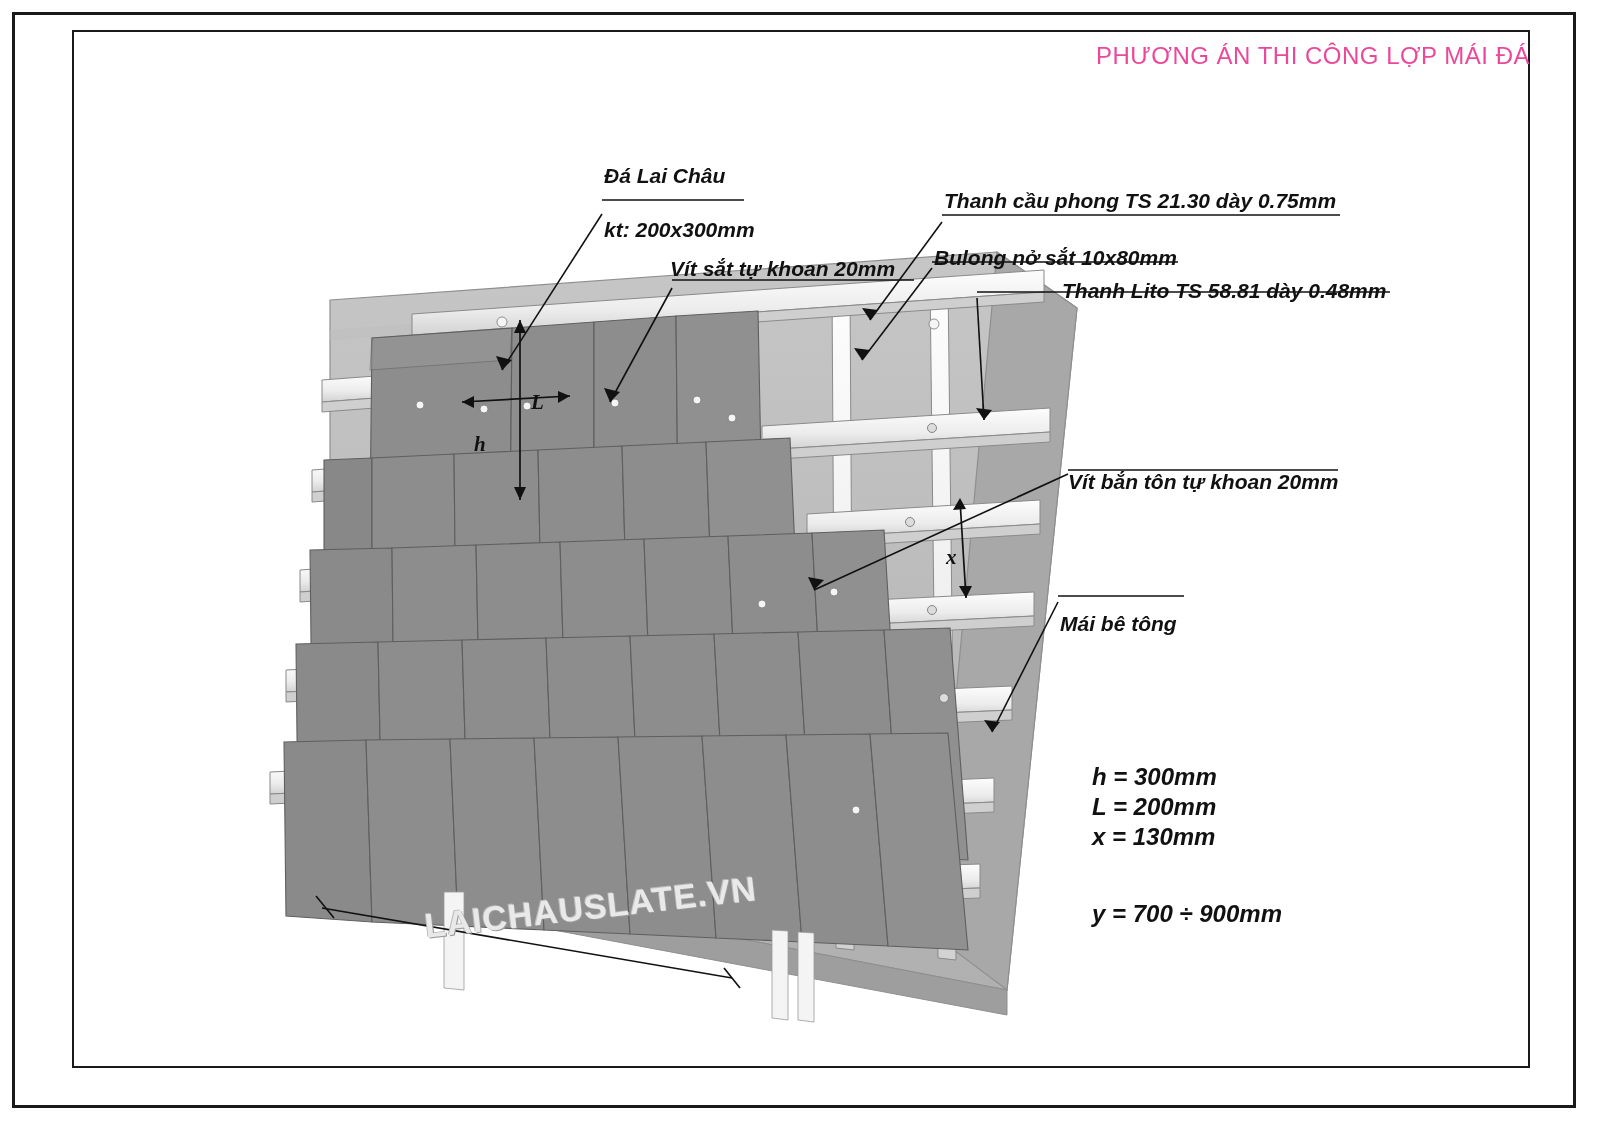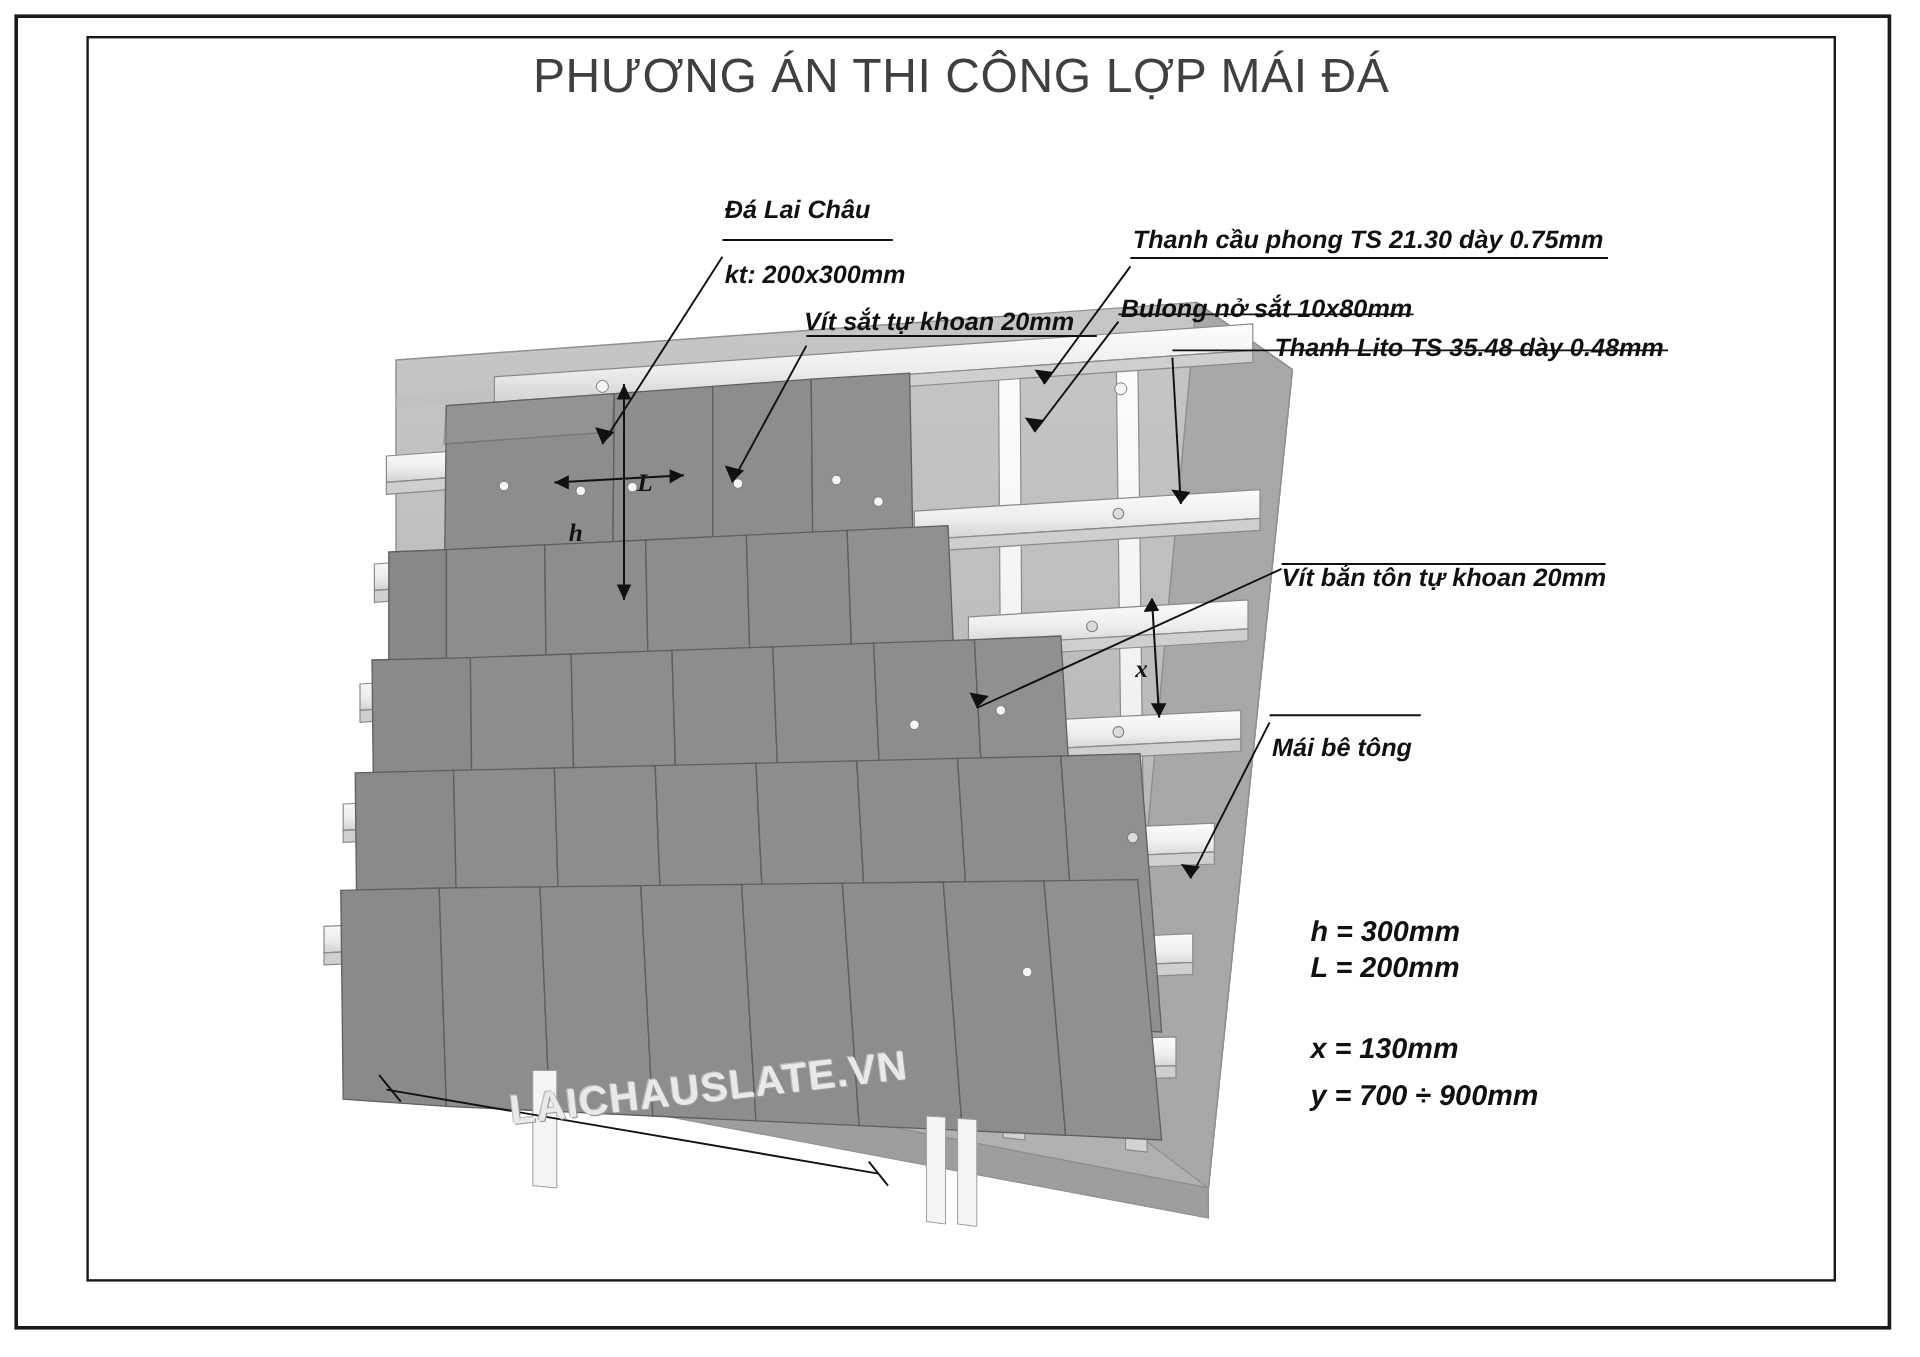--- a/index.html
+++ b/index.html
@@ -38,24 +38,24 @@
     border: 2px solid #1a1a1a;
     box-sizing: border-box;
     background: #ffffff;
   }
   
   .title {
     position: absolute;
     left: 72px;
     top: 42px;
     width: 1458px;
-    text-align: center;
-    font-size: 40px;
+    text-align: right;
+    font-size: 24px;
     letter-spacing: 0.5px;
-    color: #404040;
+    color: #ec4899;
     font-family: "Liberation Sans", sans-serif;
   }
 
   
   #drawing {
     position: absolute;
     left: 72px;
     top: 30px;
     width: 1458px;
     height: 1038px;
@@ -313,30 +313,30 @@
 
   <div class="lbl" style="left:604px; top:164px;">Đá Lai Châu</div>
   <div class="lbl" style="left:604px; top:196px;margin-top:22px;">kt: 200x300mm</div>
 
   <div class="lbl" style="left:670px; top:257px;">Vít sắt tự khoan 20mm</div>
 
   <div class="lbl" style="left:944px; top:189px;">Thanh cầu phong TS 21.30 dày 0.75mm</div>
 
   <div class="lbl" style="left:934px; top:246px;">Bulong nở sắt 10x80mm</div>
 
-  <div class="lbl" style="left:1062px; top:279px;">Thanh Lito TS 35.48 dày 0.48mm</div>
+  <div class="lbl" style="left:1062px; top:279px;">Thanh Lito TS 58.81 dày 0.48mm</div>
 
   <div class="lbl" style="left:1068px; top:470px;">Vít bắn tôn tự khoan 20mm</div>
 
   <div class="lbl" style="left:1060px; top:612px;">Mái bê tông</div>
 
   <div class="dim" style="left:474px; top:432px;">h</div>
   <div class="dim" style="left:531px; top:390px;">L</div>
   <div class="dim" style="left:946px; top:545px;">x</div>
 
   <div class="legend" style="left:1092px; top:763px;">h = 300mm</div>
   <div class="legend" style="left:1092px; top:793px;">L = 200mm</div>
-  <div class="legend" style="left:1092px; top:823px;margin-top:38px;">x = 130mm</div>
+  <div class="legend" style="left:1092px; top:823px;">x = 130mm</div>
   <div class="legend" style="left:1092px; top:900px;">y = 700 ÷ 900mm</div>
 
   <div class="watermark" style="left:424px; top:888px;">LAICHAUSLATE.VN</div>
 
 </div>
 
 </body></html>

